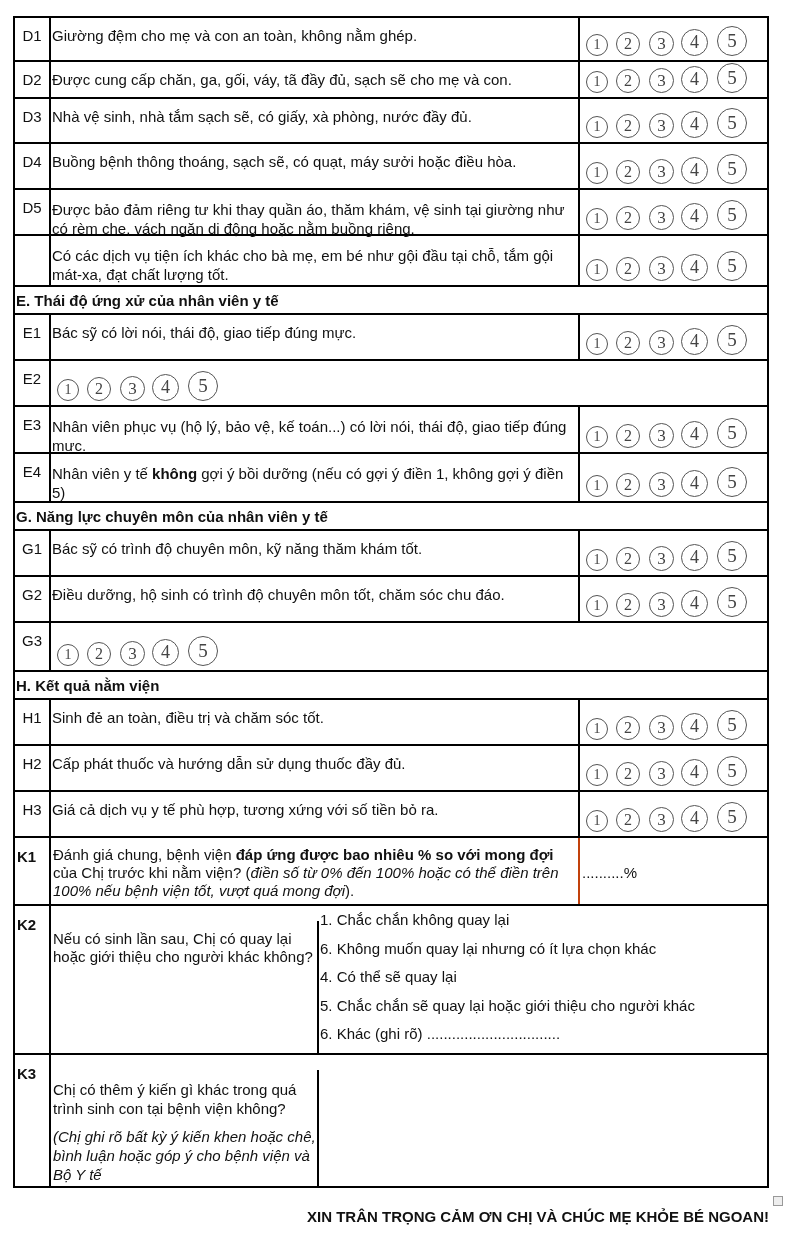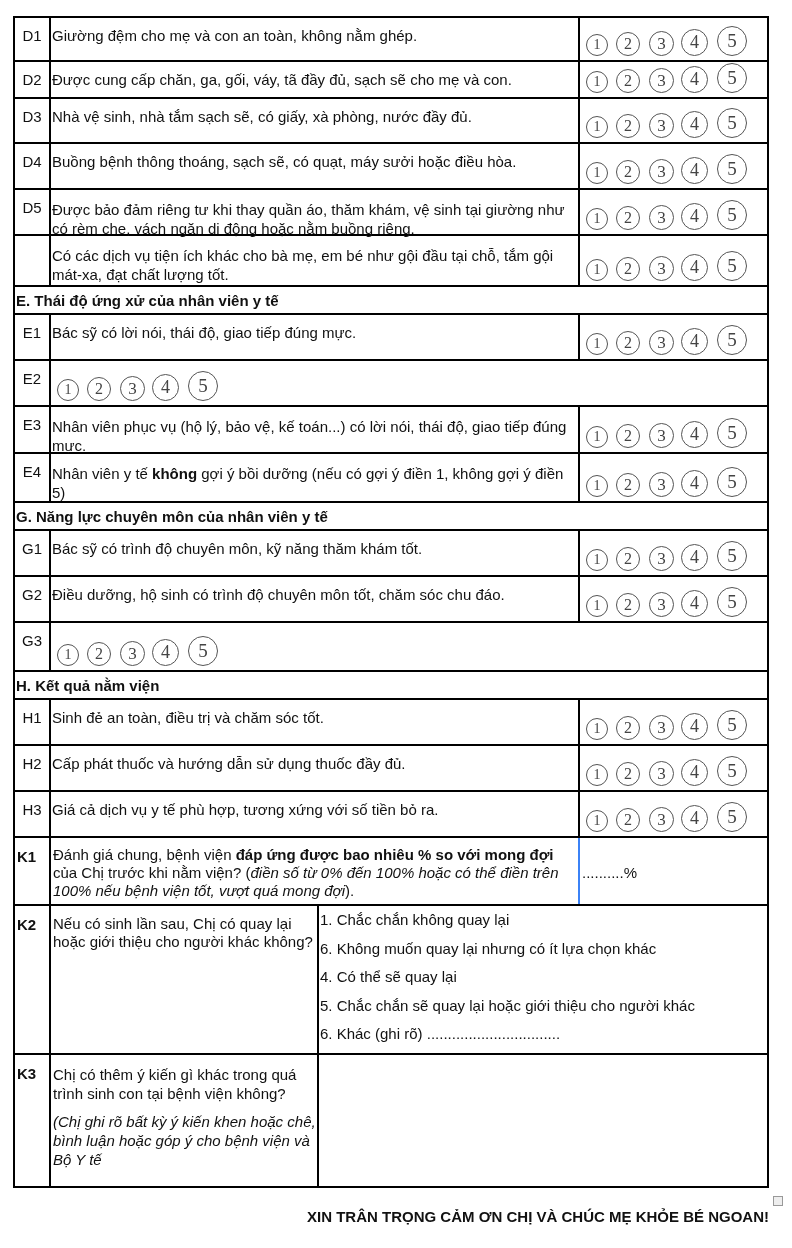--- a/index.html
+++ b/index.html
@@ -20,25 +20,25 @@
           border: 1.4px solid #555; border-radius: 50%; color: #444;
           font-family: "Liberation Serif", serif; margin-right: 8px; box-sizing: border-box; }
   .c1 { width: 22px; height: 22px; font-size: 14px; }
   .c2 { width: 24px; height: 24px; font-size: 16px; margin-right: 9px; }
   .c3 { width: 25px; height: 25px; font-size: 17px; margin-right: 7px; }
   .c4 { width: 27px; height: 27px; font-size: 18px; margin-right: 9px; }
   .c5 { width: 30px; height: 30px; font-size: 19px; }
   .section { font-weight: bold; font-size: 15px; padding: 5px 0 0 1px; box-sizing: border-box; }
   .k-code { width: 36px; flex: 0 0 36px; border-right: 2px solid #000; box-sizing: border-box;
             font-size: 15px; font-weight: bold; padding: 10px 0 0 2px; }
-  .k1-text { width: 529px; flex: 0 0 529px; border-right: 2px solid #3b82f6; box-sizing: border-box;
+  .k1-text { width: 529px; flex: 0 0 529px; border-right: 2px solid #c2410c; box-sizing: border-box;
              font-size: 15px; line-height: 18px; padding: 8px 0 0 2px; }
   .k1-ans { flex: 1 1 auto; font-size: 15px; padding: 26px 0 0 2px; }
   .k2-q { width: 268px; flex: 0 0 268px; border-right: 2px solid #000; box-sizing: border-box;
-          font-size: 15px; line-height: 18px; padding: 9px 0 0 2px; }
+          font-size: 15px; line-height: 18px; padding: 9px 0 0 2px; margin-top: 15px; }
   .k2-opts { flex: 1 1 auto; font-size: 15px; padding-left: 1px; }
   .k2-opts div { height: 28.6px; line-height: 28.6px; }
   .k3-ans { flex: 1 1 auto; }
   i { font-style: italic; }
   b { font-weight: bold; }
   .footer { position: absolute; right: 23px; top: 1208px; font-size: 15px; font-weight: bold; }
   .marker { position: absolute; left: 773px; top: 1196px; width: 10px; height: 10px;
             border: 1.5px solid #999; background: #eee; box-sizing: border-box; }
 </style>
 </head>

